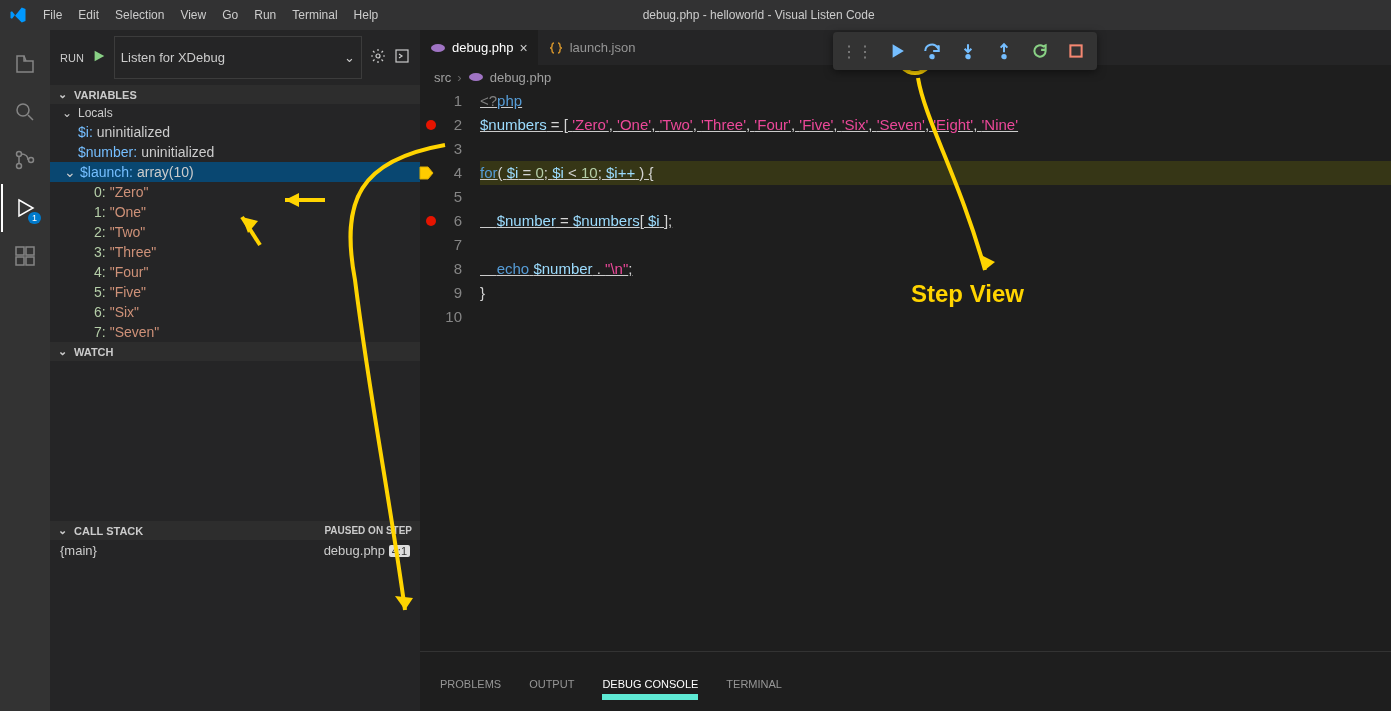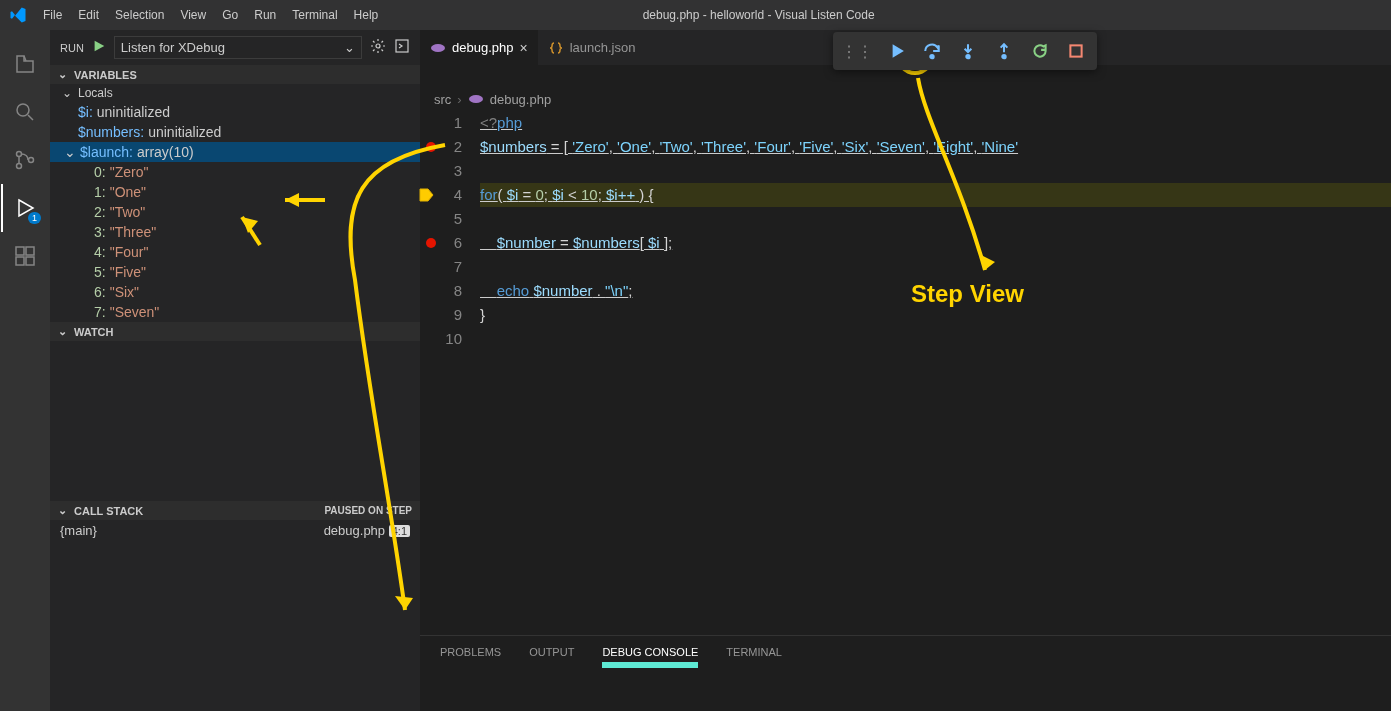--- a/index.html
+++ b/index.html
@@ -21,21 +21,21 @@
 .activitybar .ab-item.active { color:#fff; }
 .activitybar .ab-item.active::before { content:""; position:absolute; left:0; top:0; bottom:0; width:2px; background:#fff; }
 .activitybar svg { width:24px; height:24px; }
 .badge { position:absolute; bottom:8px; right:8px; background:#007acc; color:#fff; border-radius:10px; font-size:9px; padding:1px 4px; }
 
 
 .sidepanel { width:370px; background:#252526; display:flex; flex-direction:column; font-size:13px; }
 .runbar { display:flex; align-items:center; padding:6px 10px; gap:8px; }
 .runbar .lbl { font-size:11px; color:#ccc; }
 .runbar .play-sm svg{width:14px;height:14px;}
-.runbar .config { flex:1; border:1px solid #3c3c3c; display:flex; align-items:center; padding:3px 6px; font-size:13px; color:#ccc; justify-content:space-between; }
+.runbar .config { flex:1; border:1px solid #3c3c3c; display:flex; align-items:center; padding:13px 6px; font-size:13px; color:#ccc; justify-content:space-between; }
 .runbar .ricon{ color:#ccc; cursor:pointer; }
 .runbar svg{width:16px;height:16px;}
 
 .sec-header { background:#2d2d2d; padding:3px 8px; font-size:11px; font-weight:600; color:#ccc; display:flex; align-items:center; gap:4px; cursor:pointer; }
 .sec-header.sub { background:transparent; padding:2px 12px; font-size:12px; font-weight:400; }
 .chev { display:inline-block; width:12px; }
 
 .vars { font-family:Consolas,monospace; font-size:14px; }
 .varrow { padding:2px 0 2px 28px; display:flex; gap:4px; }
 .varrow.sel { background:#094771; }
@@ -52,41 +52,41 @@
 .csloc{ background:#ddd; color:#333; padding:0 3px; font-size:11px; border-radius:2px; }
 
 
 .editor { flex:1; display:flex; flex-direction:column; background:#1e1e1e; }
 .tabs { display:flex; background:#252526; height:35px; }
 .tab { display:flex; align-items:center; gap:6px; padding:0 10px; font-size:13px; color:#969696; cursor:pointer; position:relative; height:35px;}
 .tab.active { background:#1e1e1e; color:#fff; }
 .tab .close{ color:#ccc; font-size:14px;}
 .tab-icon{width:16px;height:16px;}
 
-.breadcrumb{ padding:4px 14px; font-size:13px; color:#a0a0a0; display:flex; align-items:center; gap:6px;margin-top:22px;}
+.breadcrumb{ padding:4px 14px; font-size:13px; color:#a0a0a0; display:flex; align-items:center; gap:6px;}
 .breadcrumb .sep{color:#666;}
 
 .codearea{ display:flex; flex:1; font-family:Consolas,monospace; font-size:15px; position:relative; }
 .gutter{ width:60px; text-align:right; color:#858585; padding-right:18px; line-height:24px; position:relative;}
 .gnum{ height:24px; position:relative; }
 .bp{ position:absolute; left:6px; top:7px; width:10px; height:10px; background:#e51400; border-radius:50%; }
 .curptr{ position:absolute; left:-2px; top:4px; }
 .code{ flex:1; line-height:24px; }
 .cline{ height:24px; white-space:pre;text-decoration:underline; }
 .cline.hl{ background:rgba(128,128,0,0.25); }
-.kw{color:#569cd6;} .str{color:#7dd3fc;} .var{color:#9cdcfe;} .num{color:#b5cea8;} .op{color:#d4d4d4;} .tag{color:#808080;}
+.kw{color:#569cd6;} .str{color:#ec4899;} .var{color:#9cdcfe;} .num{color:#b5cea8;} .op{color:#d4d4d4;} .tag{color:#808080;}
 
 
 .debugbar{ position:absolute; top:32px; left:833px; background:#333333; border-radius:4px; display:flex; padding:4px; gap:2px; box-shadow:0 2px 8px rgba(0,0,0,0.5); z-index:10;}
 .dbtn{ width:34px; height:30px; display:flex; align-items:center; justify-content:center; cursor:pointer; color:#ccc; border-radius:3px;}
 .dbtn svg{width:18px;height:18px;}
 .grip{color:#858585; display:flex; align-items:center; padding:0 4px;}
 
 
-.bottom{ height:76px; border-top:1px solid #333; padding:10px 20px; display:flex; gap:28px; font-size:11px; color:#969696; align-items:flex-start;}
+.bottom{ height:60px; border-top:1px solid #333; padding:26px 20px; display:flex; gap:28px; font-size:11px; color:#969696; align-items:flex-start;}
 .bottom .btab{cursor:pointer; padding-bottom:4px;}
 .bottom .btab.active{color:#fff; border-bottom:6px solid #5eead4;}
 
 
 .anno { position:absolute; pointer-events:none; z-index:50; }
 .anno svg { overflow:visible; }
 .anno-text{ position:absolute; color:#ffd400; font-weight:800; font-size:24px; font-family:Arial; }
 .anno-circle{ position:absolute; border:4px solid #ffd400; border-radius:50%; }
 </style>
 </head>
@@ -178,21 +178,21 @@
     <div class="sec-header sub">
         <span class="chev">⌄</span>
         <span>Locals</span>
       </div>
     <div class="vars">
       <div class="varrow">
           <span class="vname">$i:</span> 
           <span class="vtype">uninitialized</span>
         </div>
       <div class="varrow">
-          <span class="vname">$numbers:</span> 
+          <span class="vname">$number:</span> 
           <span class="vtype">uninitialized</span>
         </div>
       <div class="varrow sel" style="padding-left:14px;">
           <span class="chev">⌄</span>
           <span class="vname">$launch:</span> 
           <span class="vtype">array(10)</span>
         </div>
       <div class="varrow child">
           <span class="vnum">0:</span> 
           <span class="vstr">"Zero"</span>

